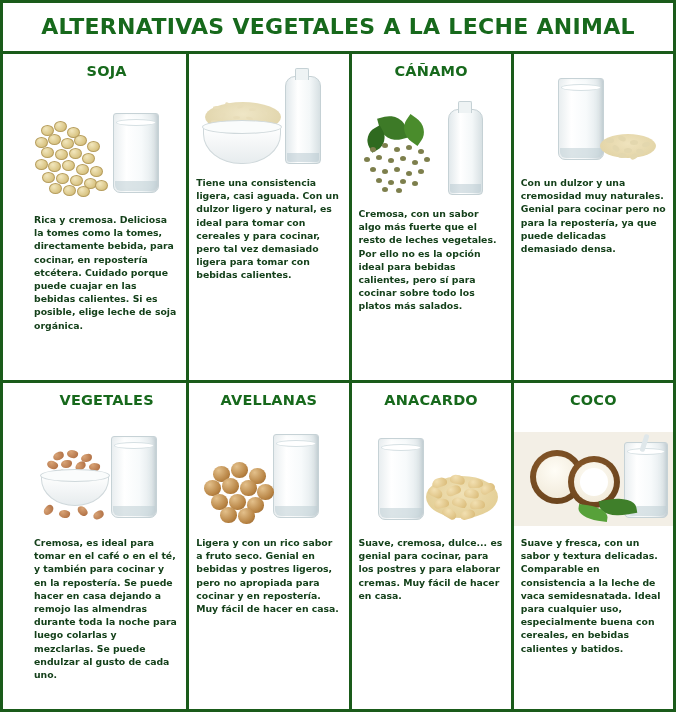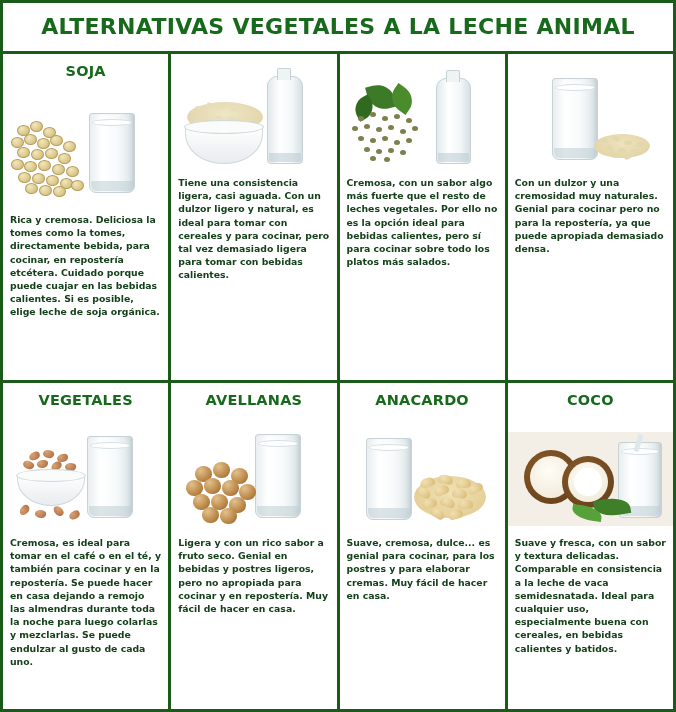--- a/index.html
+++ b/index.html
@@ -37,20 +37,21 @@
   }
   .grid {
     flex: 1 1 auto;
     display: flex;
     flex-direction: column;
   }
   .row {
     display: flex;
     flex: 1 1 0;
     border-bottom: 3px solid #1a5b1a;
+    padding-left: 24px;
   }
   .row:last-child { border-bottom: none; }
   .cell {
     flex: 1 1 0;
     border-right: 3px solid #1a5b1a;
     box-sizing: border-box;
     display: flex;
     flex-direction: column;
     position: relative;
     overflow: hidden;
@@ -284,20 +285,21 @@
           <div class="rice-grain" style="left:57px; top:63px; transform:rotate(15deg);"></div>
           <div class="rice-grain" style="left:22px; top:66px;"></div>
           <div class="rice-grain" style="left:68px; top:68px; transform:rotate(-10deg);"></div>
           <div class="bowl" style="left:14px; top:72px;"></div>
           <div class="bowl-rim" style="left:13px; top:66px;"></div>
         </div>
         <div class="desc">Tiene una consistencia ligera, casi aguada. Con un dulzor ligero y natural, es ideal para tomar con cereales y para cocinar, pero tal vez demasiado ligera para tomar con bebidas calientes.</div>
       </div>
 
       <div class="cell">
+        <div class="cell-title">CÁÑAMO</div>
         <div class="art">
           <div class="bottle" style="left:96px; top:24px; width:33px; height:84px;"></div>
           <div class="leafy" style="left:28px; top:30px; width:26px; height:26px; transform:rotate(-15deg);"></div>
           <div class="leafy" style="left:50px; top:34px; width:24px; height:22px; transform:rotate(35deg); background:#4a8c2c;"></div>
           <div class="leafy" style="left:14px; top:44px; width:20px; height:20px; transform:rotate(60deg); background:#2f6a1f;"></div>
           <div class="hemp-seed" style="left:18px; top:62px;"></div>
           <div class="hemp-seed" style="left:30px; top:58px;"></div>
           <div class="hemp-seed" style="left:42px; top:62px;"></div>
           <div class="hemp-seed" style="left:54px; top:60px;"></div>
           <div class="hemp-seed" style="left:66px; top:64px;"></div>
@@ -329,21 +331,21 @@
           <div class="oat-flake" style="left:92px; top:84px;"></div>
           <div class="oat-flake" style="left:104px; top:82px; transform:rotate(25deg);"></div>
           <div class="oat-flake" style="left:116px; top:86px;"></div>
           <div class="oat-flake" style="left:128px; top:88px; transform:rotate(-20deg);"></div>
           <div class="oat-flake" style="left:98px; top:92px; transform:rotate(40deg);"></div>
           <div class="oat-flake" style="left:110px; top:94px;"></div>
           <div class="oat-flake" style="left:122px; top:95px; transform:rotate(15deg);"></div>
           <div class="oat-flake" style="left:104px; top:99px;"></div>
           <div class="oat-flake" style="left:116px; top:100px; transform:rotate(-30deg);"></div>
         </div>
-        <div class="desc">Con un dulzor y una cremosidad muy naturales. Genial para cocinar pero no para la repostería, ya que puede apropiada demasiado densa.</div>
+        <div class="desc">Con un dulzor y una cremosidad muy naturales. Genial para cocinar pero no para la repostería, ya que puede delicadas demasiado densa.</div>
       </div>
 
     </div>
 
     <div class="row">
 
       <div class="cell">
         <div class="cell-title">VEGETALES</div>
         <div class="art">
           <div class="glass" style="left:84px; top:22px; width:44px; height:80px;"></div>

